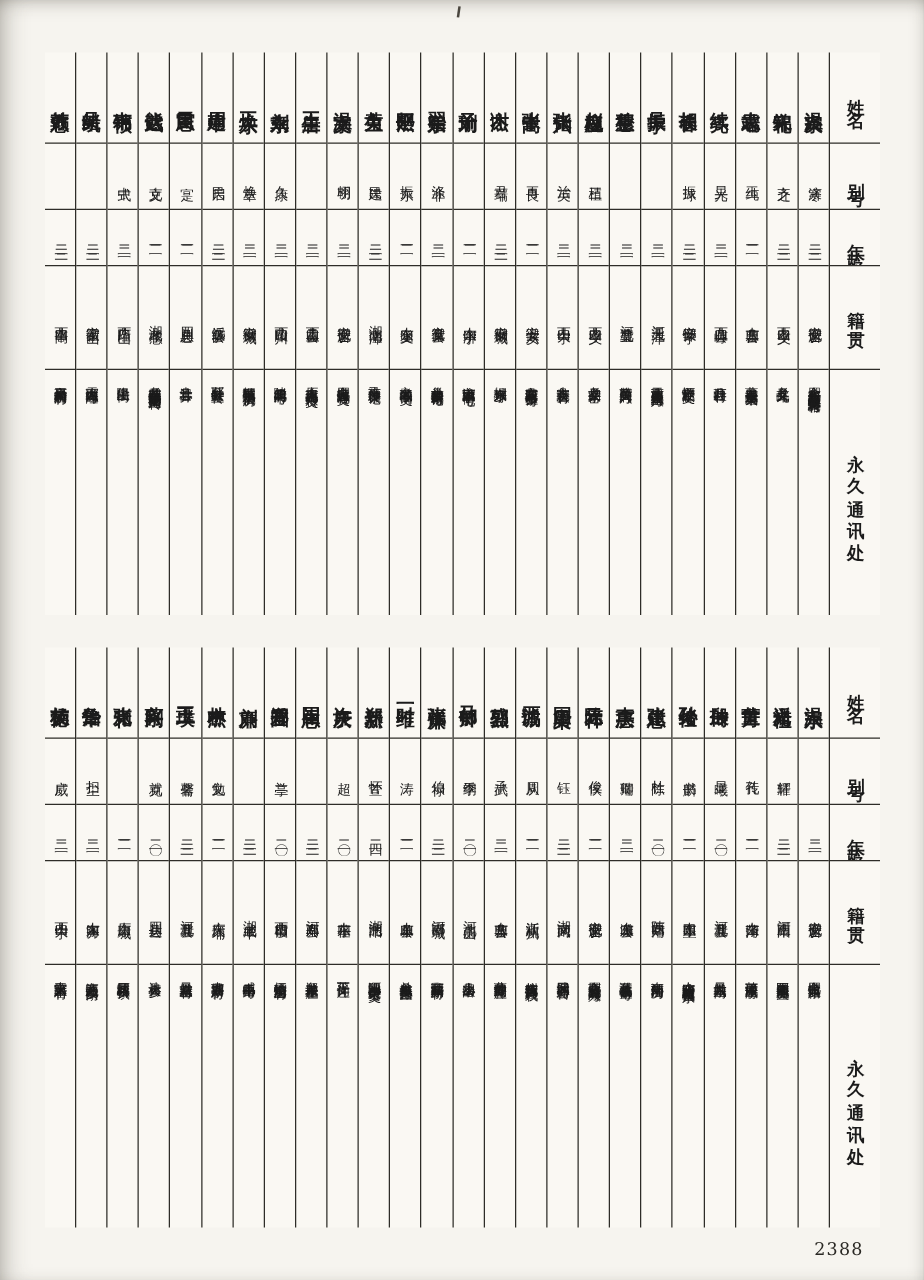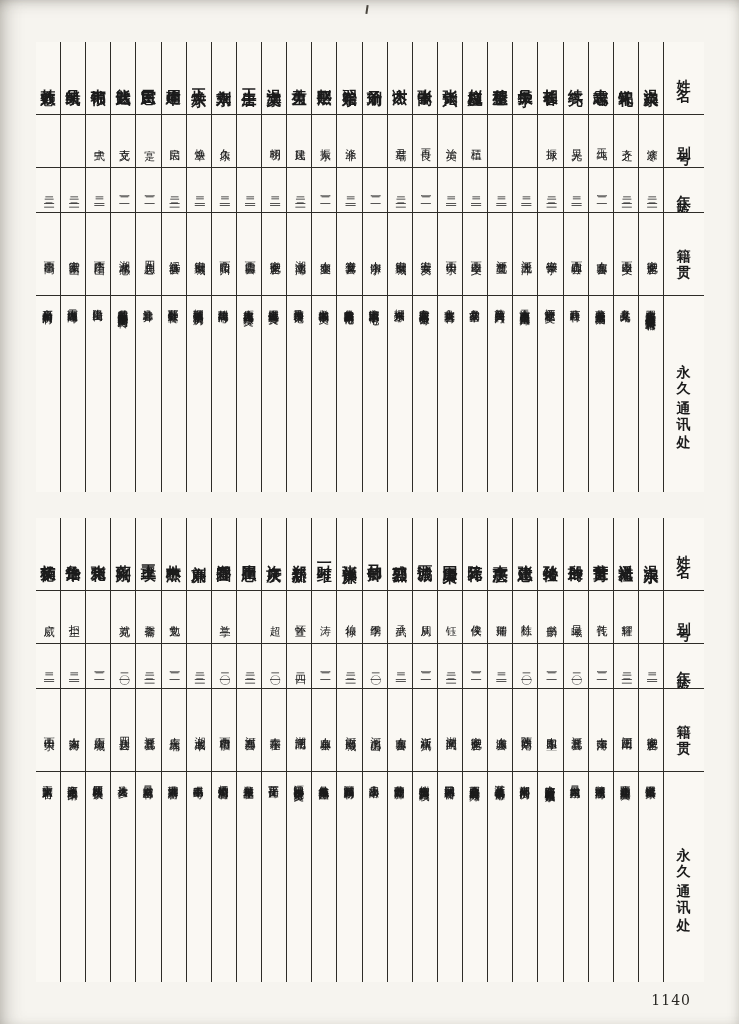--- a/index.html
+++ b/index.html
@@ -955,14 +955,14 @@
         </div>
     <div class="cell c-native">
           <span class="vtxt">山西大宁</span>
         </div>
     <div class="cell c-addr">
           <span class="vtxt">大宁第三区木岩村</span>
         </div>
   </div>
     </section>
 
-  <div class="page-number">1140</div>
+  <div class="page-number">2388</div>
 </div>
 
 </body></html>

